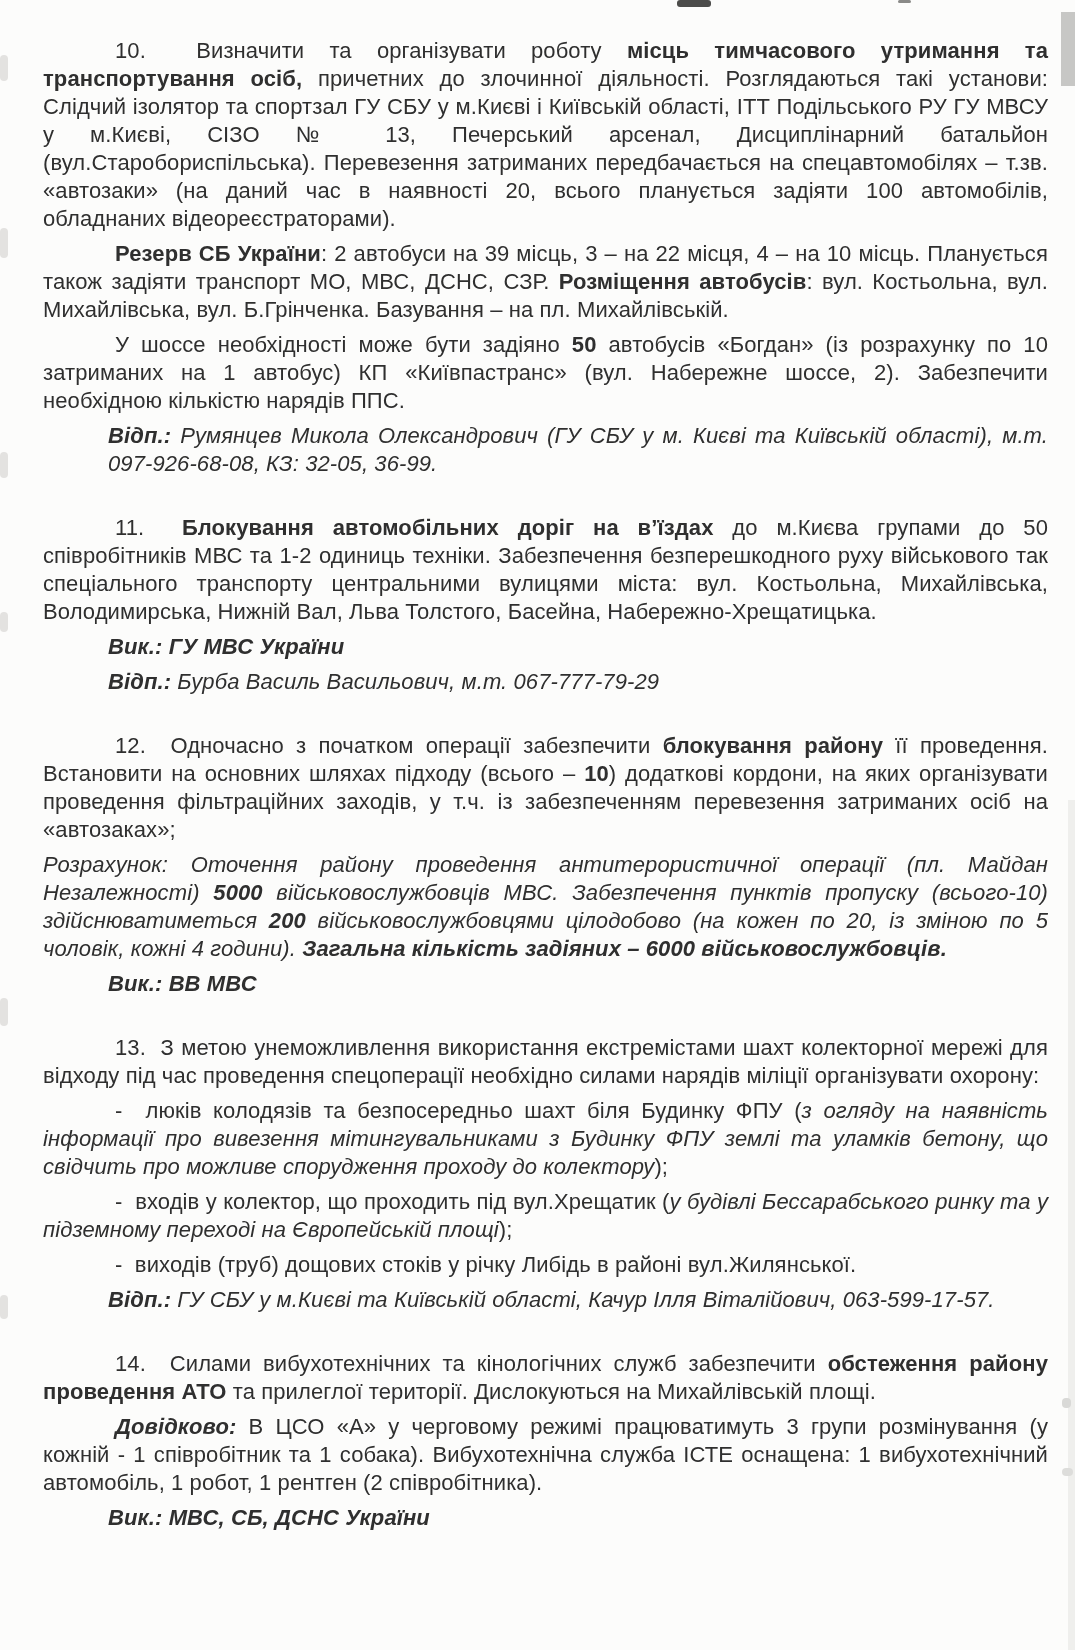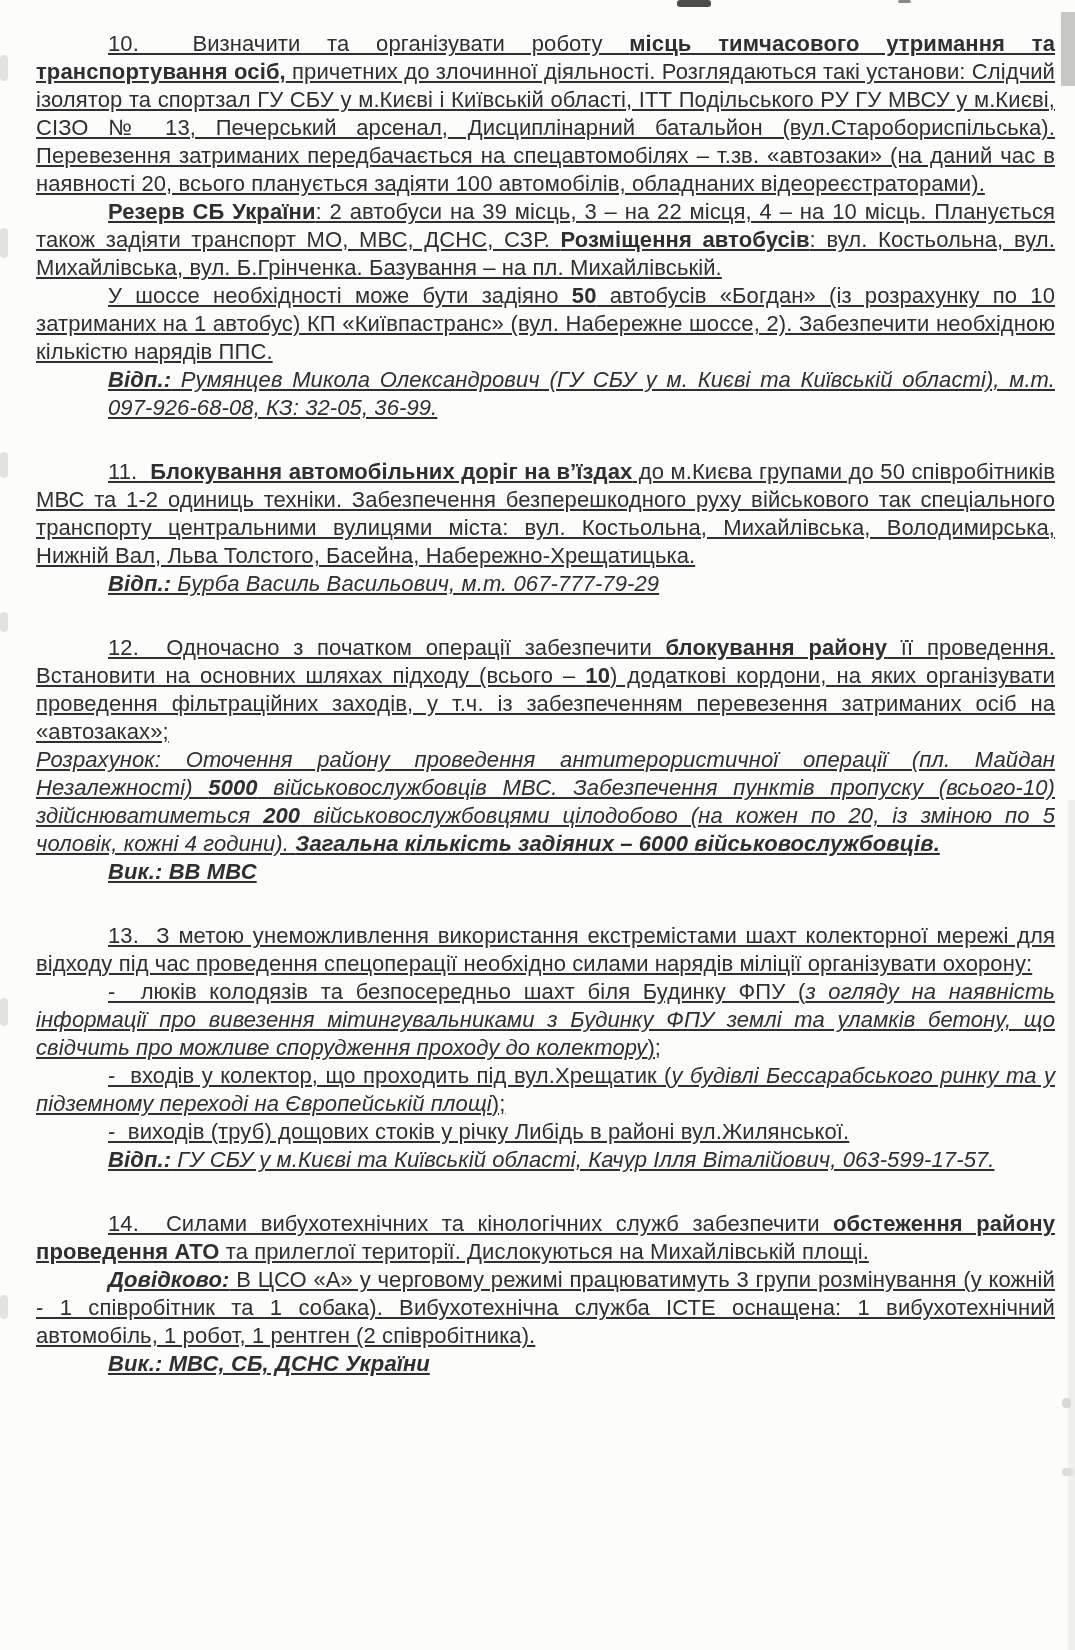--- a/index.html
+++ b/index.html
@@ -19,24 +19,23 @@
   .page{
     position:relative;
     padding:30px 20px 0 36px;
     box-sizing:border-box;
     width:1075px;
     font-size:22px;
     line-height:28px;
     letter-spacing:0.1px;
   }
   .page p{
-    margin:0;
+    margin:7px;
     text-align:justify;
     text-justify:inter-word;
-    text-decoration:underline;
   }
   .page p.indent{ text-indent:72px; }
   .page p.plain{ text-indent:0; }
   .page p.resp{ margin-left:72px; }
   .page p.gap{ margin-top:36px; }
   .b{ font-weight:bold; }
   .i{ font-style:italic; }
   .bi{ font-weight:bold; font-style:italic; }
 
   
@@ -70,20 +69,21 @@
 <div class="artifact smudge s4"></div>
 <div class="artifact smudge s5"></div>
 <div class="artifact smudge s6"></div>
 
 <main class="page">
     <p class="indent"><span>10.&nbsp;&nbsp;Визначити та організувати роботу </span><span class="b">місць тимчасового утримання та транспортування осіб,</span><span> причетних до злочинної діяльності. Розглядаються такі установи: Слідчий ізолятор та спортзал ГУ СБУ у м.Києві і Київській області, ІТТ Подільського РУ ГУ МВСУ у м.Києві, СІЗО № 13, Печерський арсенал, Дисциплінарний батальйон (вул.Старобориспільська). Перевезення затриманих передбачається на спецавтомобілях – т.зв. «автозаки» (на даний час в наявності 20, всього планується задіяти 100 автомобілів, обладнаних відеореєстраторами).</span></p>
     <p class="indent"><span class="b">Резерв СБ України</span><span>: 2 автобуси на 39 місць, 3 – на 22 місця, 4 – на 10 місць. Планується також задіяти транспорт МО, МВС, ДСНС, СЗР. </span><span class="b">Розміщення автобусів</span><span>: вул. Костьольна, вул. Михайлівська, вул. Б.Грінченка. Базування – на пл. Михайлівській.</span></p>
     <p class="indent"><span>У шоссе необхідності може бути задіяно </span><span class="b">50</span><span> автобусів «Богдан» (із розрахунку по 10 затриманих на 1 автобус) КП «Київпастранс» (вул. Набережне шоссе, 2). Забезпечити необхідною кількістю нарядів ППС.</span></p>
     <p class="resp"><span class="bi">Відп.:</span><span class="i"> Румянцев Микола Олександрович (ГУ СБУ у м. Києві та Київській області), м.т. 097-926-68-08, КЗ: 32-05, 36-99.</span></p>
     <p class="indent gap"><span>11.&nbsp;&nbsp;</span><span class="b">Блокування автомобільних доріг на в’їздах</span><span> до м.Києва групами до 50 співробітників МВС та 1-2 одиниць техніки. Забезпечення безперешкодного руху військового так спеціального транспорту центральними вулицями міста: вул. Костьольна, Михайлівська, Володимирська, Нижній Вал, Льва Толстого, Басейна, Набережно-Хрещатицька.</span></p>
+    <p class="resp"><span class="bi">Вик.: ГУ МВС України</span></p>
     <p class="resp"><span class="bi">Відп.:</span><span class="i"> Бурба Василь Васильович, м.т. 067-777-79-29</span></p>
     <p class="indent gap"><span>12.&nbsp;&nbsp;Одночасно з початком операції забезпечити </span><span class="b">блокування району</span><span> її проведення. Встановити на основних шляхах підходу (всього – </span><span class="b">10</span><span>) додаткові кордони, на яких організувати проведення фільтраційних заходів, у т.ч. із забезпеченням перевезення затриманих осіб на «автозаках»;</span></p>
     <p class="plain"><span class="i">Розрахунок: Оточення району проведення антитерористичної операції (пл. Майдан Незалежності) </span><span class="bi">5000</span><span class="i"> військовослужбовців МВС. Забезпечення пунктів пропуску (всього-10) здійснюватиметься </span><span class="bi">200</span><span class="i"> військовослужбовцями цілодобово (на кожен по 20, із зміною по 5 чоловік, кожні 4 години). </span><span class="bi">Загальна кількість задіяних – 6000 військовослужбовців.</span></p>
     <p class="resp"><span class="bi">Вик.: ВВ МВС</span></p>
     <p class="indent gap"><span>13.&nbsp;&nbsp;З метою унеможливлення використання екстремістами шахт колекторної мережі для відходу під час проведення спецоперації необхідно силами нарядів міліції організувати охорону:</span></p>
     <p class="indent"><span>-&nbsp;&nbsp;люків колодязів та безпосередньо шахт біля Будинку ФПУ (</span><span class="i">з огляду на наявність інформації про вивезення мітингувальниками з Будинку ФПУ землі та уламків бетону, що свідчить про можливе спорудження проходу до колектору</span><span>);</span></p>
     <p class="indent"><span>-&nbsp;&nbsp;входів у колектор, що проходить під вул.Хрещатик (</span><span class="i">у будівлі Бессарабського ринку та у підземному переході на Європейській площі</span><span>);</span></p>
     <p class="indent"><span>-&nbsp;&nbsp;виходів (труб) дощових стоків у річку Либідь в районі вул.Жилянської.</span></p>
     <p class="resp"><span class="bi">Відп.:</span><span class="i"> ГУ СБУ у м.Києві та Київській області, Качур Ілля Віталійович, 063-599-17-57.</span></p>
     <p class="indent gap"><span>14.&nbsp;&nbsp;Силами вибухотехнічних та кінологічних служб забезпечити </span><span class="b">обстеження району проведення АТО</span><span> та прилеглої території. Дислокуються на Михайлівській площі.</span></p>

